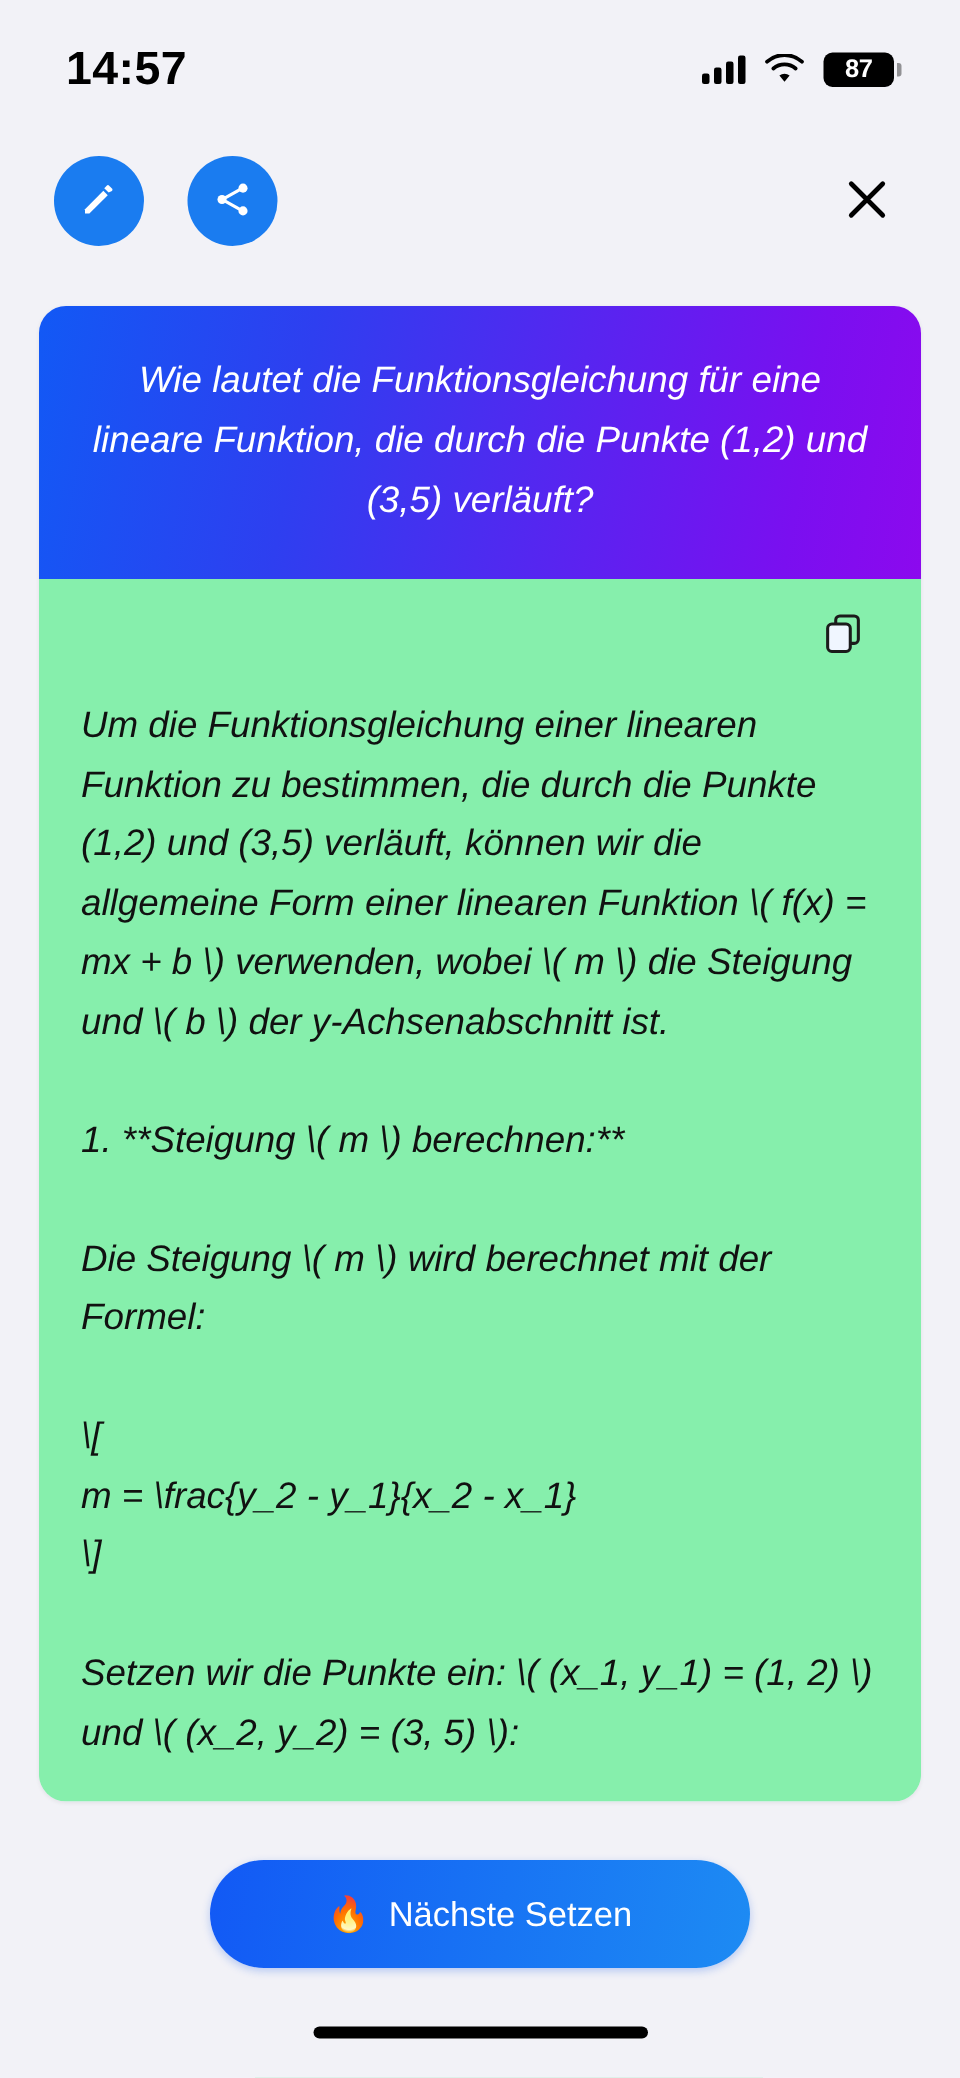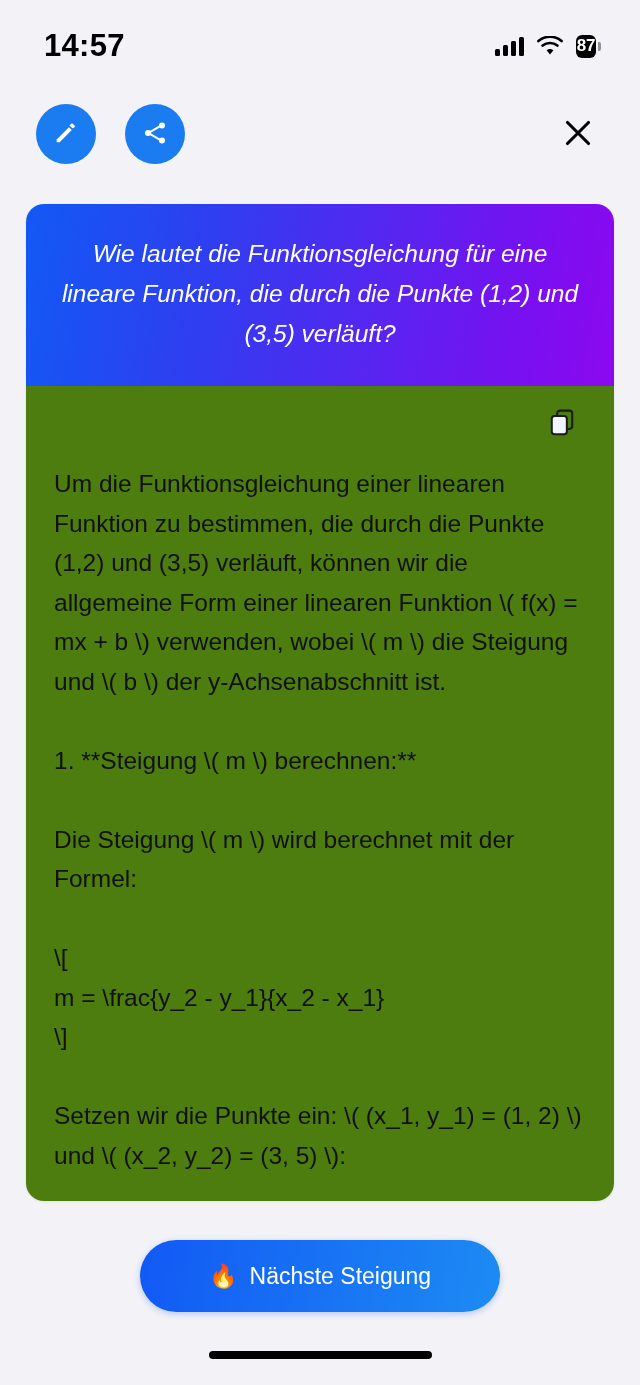--- a/index.html
+++ b/index.html
@@ -55,21 +55,21 @@
   }
   .signal-bars i:nth-child(1) { height: 7px; }
   .signal-bars i:nth-child(2) { height: 11px; }
   .signal-bars i:nth-child(3) { height: 15px; }
   .signal-bars i:nth-child(4) { height: 19px; background: #000; }
 
   .wifi-icon { width: 28px; height: 20px; }
 
   .battery {
     position: relative;
-    width: 20px;
+    width: 47px;
     height: 23px;
     border-radius: 6px;
     background: #000;
     display: flex;
     align-items: center;
     justify-content: center;
   }
   .battery::after {
     content: "";
     position: absolute;
@@ -138,25 +138,26 @@
   }
   .card-header p {
     color: #fff;
     font-size: 24.5px;
     line-height: 40px;
     text-align: center;
     font-weight: 400;
     font-style: italic;
   }
   .card-body {
-    background: #4d7c0f;
+    background: #86efac;
     padding: 18px 0 0 0;
     flex: 1 1 auto;
     overflow: hidden;
     position: relative;
+    font-style: italic;
   }
   .copy-row {
     display: flex;
     justify-content: flex-end;
     padding: 0 32px 6px 0;
   }
   .copy-btn {
     width: 40px; height: 40px;
     display: flex; align-items: center; justify-content: center;
     cursor: pointer; background: none; border: none;
@@ -286,21 +287,21 @@
 m = \frac{y_2 - y_1}{x_2 - x_1}
 \]
 
 Setzen wir die Punkte ein: \( (x_1, y_1) = (1, 2) \) und \( (x_2, y_2) = (3, 5) \):</div>
     </div>
   </div>
 
   <div class="footer">
     <button class="next-btn">
       <span>🔥</span>
-      <span>Nächste Steigung</span>
+      <span>Nächste Setzen</span>
     </button>
   </div>
 
   <div class="home-indicator-wrap">
     <div class="home-indicator"></div>
   </div>
 
 </div>
 
 </body></html>

